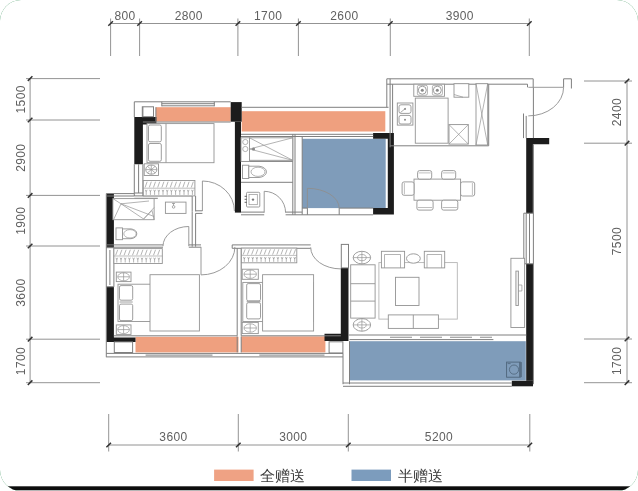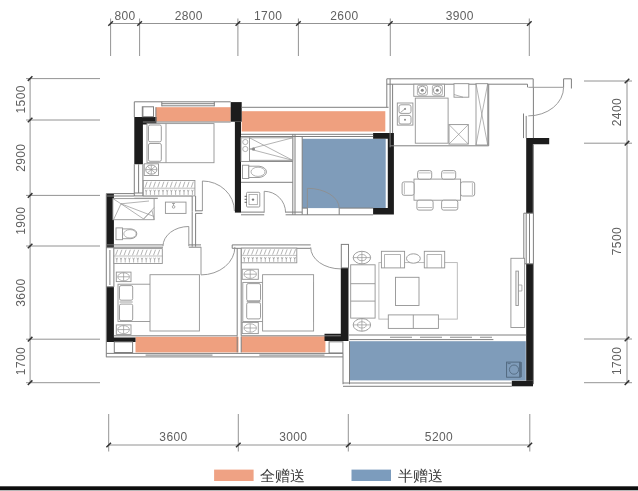--- a/index.html
+++ b/index.html
@@ -1,17 +1,17 @@
 <!DOCTYPE html>
 <html><head>
 <meta charset="utf-8">
 <style>
   html,body{margin:0;padding:0;background:#ffffff;}
   #stage{position:relative;width:638px;height:491px;background:#15803d;overflow:hidden;
-         font-family:"Liberation Sans", sans-serif;}
+         font-family:"Liberation Sans", sans-serif;border-radius:21px;}
   svg{position:absolute;left:0;top:0;}
   .dim{font-family:"Liberation Sans", sans-serif;font-size:12px;fill:#606060;letter-spacing:0.4px;}
   .leg{font-family:"Liberation Sans", sans-serif;font-size:15px;fill:#3c3c3c;}
 </style>
 </head>
 <body>
 <div id="stage">
 <svg width="638" height="491" viewBox="0 0 638 491">
 <defs>
 <pattern id="hatch" width="8" height="14" patternUnits="userSpaceOnUse">

